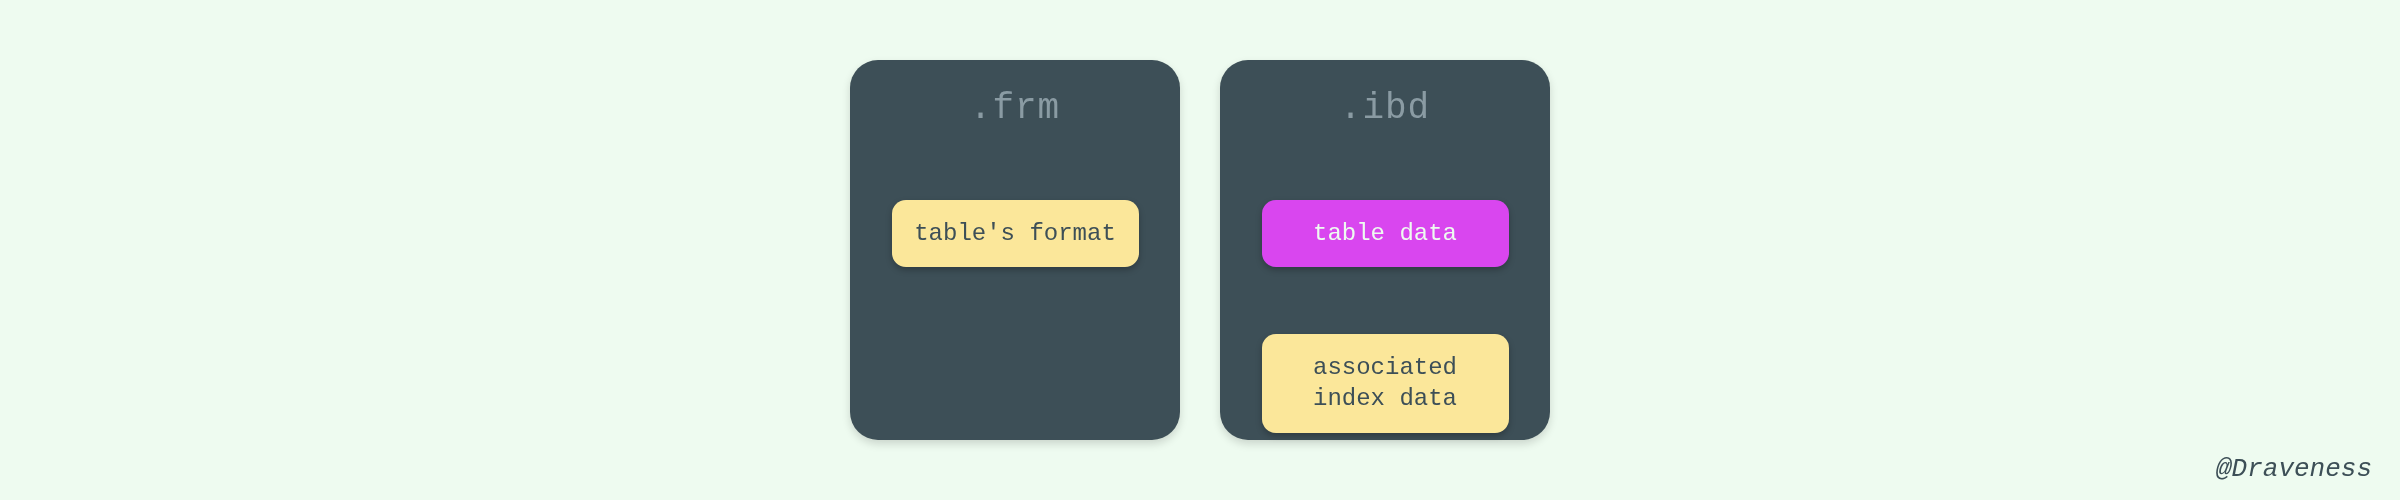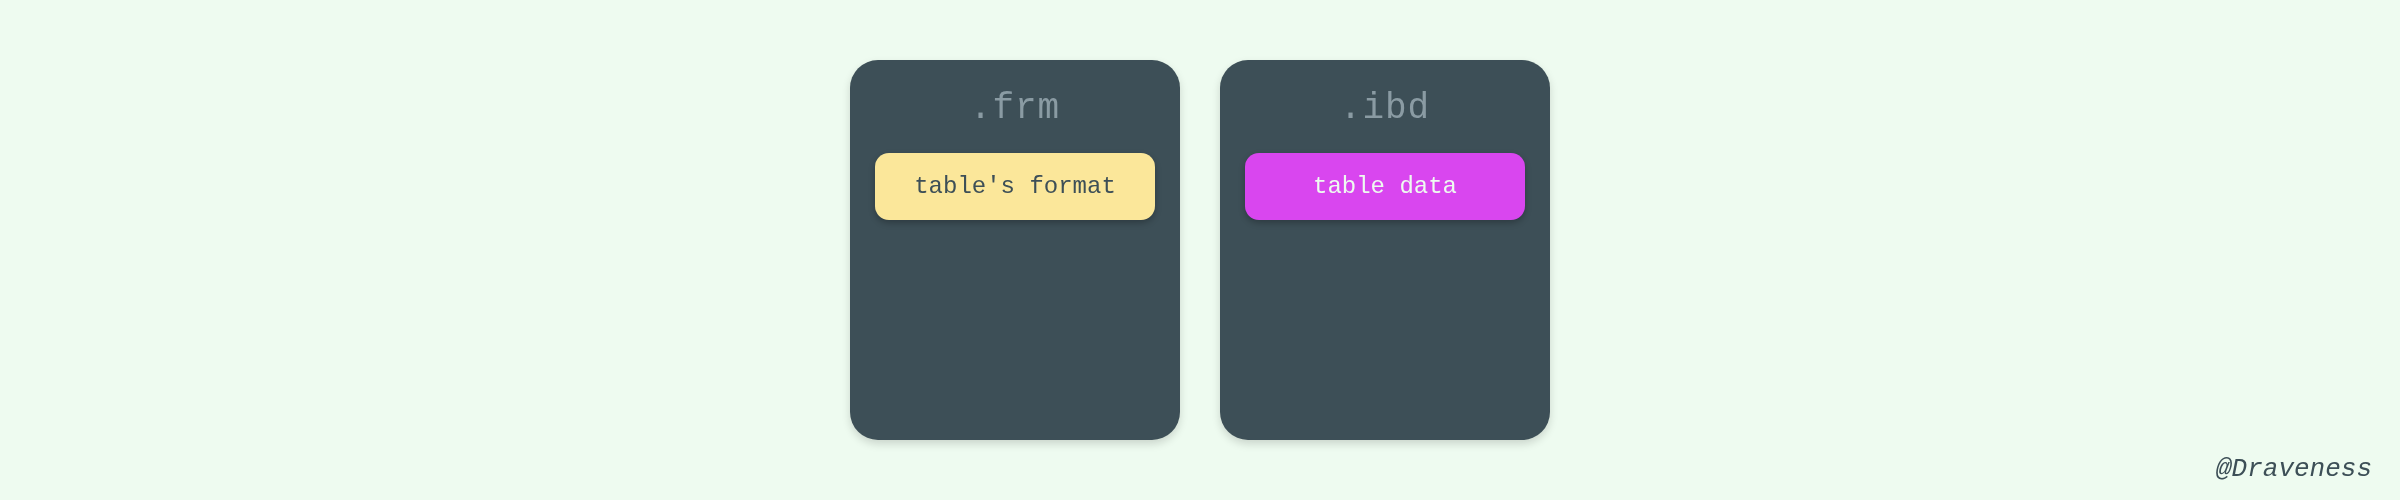--- a/index.html
+++ b/index.html
@@ -1,18 +1,19 @@
 <!DOCTYPE html>
 <html><head>
   <meta charset="utf-8">
   <style>
     * {
       margin: 0;
       padding: 0;
       box-sizing: border-box;
+      gap: 47px;
     }
     
     body {
       width: 2400px;
       height: 500px;
       background-color: #eefbf0;
       font-family: 'Courier New', Consolas, Monaco, monospace;
       position: relative;
       display: flex;
       justify-content: center;
@@ -37,21 +38,21 @@
       font-size: 36px;
       font-weight: normal;
       margin-bottom: 24px;
       margin-top: 8px;
       letter-spacing: 1px;
     }
     
     .pill {
       border-radius: 14px;
       padding: 18px 20px;
-      width: 280px;
+      width: 247px;
       text-align: center;
       font-size: 24px;
       box-shadow: 0 3px 6px rgba(0, 0, 0, 0.25);
       margin-bottom: 20px;
       line-height: 1.3;
     }
     
     .pill-yellow {
       background-color: #fbe79a;
       color: #3d4f57;
@@ -76,15 +77,16 @@
 <body>
 
 <div class="file-box">
   <div class="file-title">.frm</div>
   <div class="pill pill-yellow">table's format</div>
 </div>
 
 <div class="file-box">
   <div class="file-title">.ibd</div>
   <div class="pill pill-teal">table data</div>
+  <div class="pill pill-yellow">associated index data</div>
 </div>
 
 <div class="attribution">@Draveness</div>
 
 </body></html>

